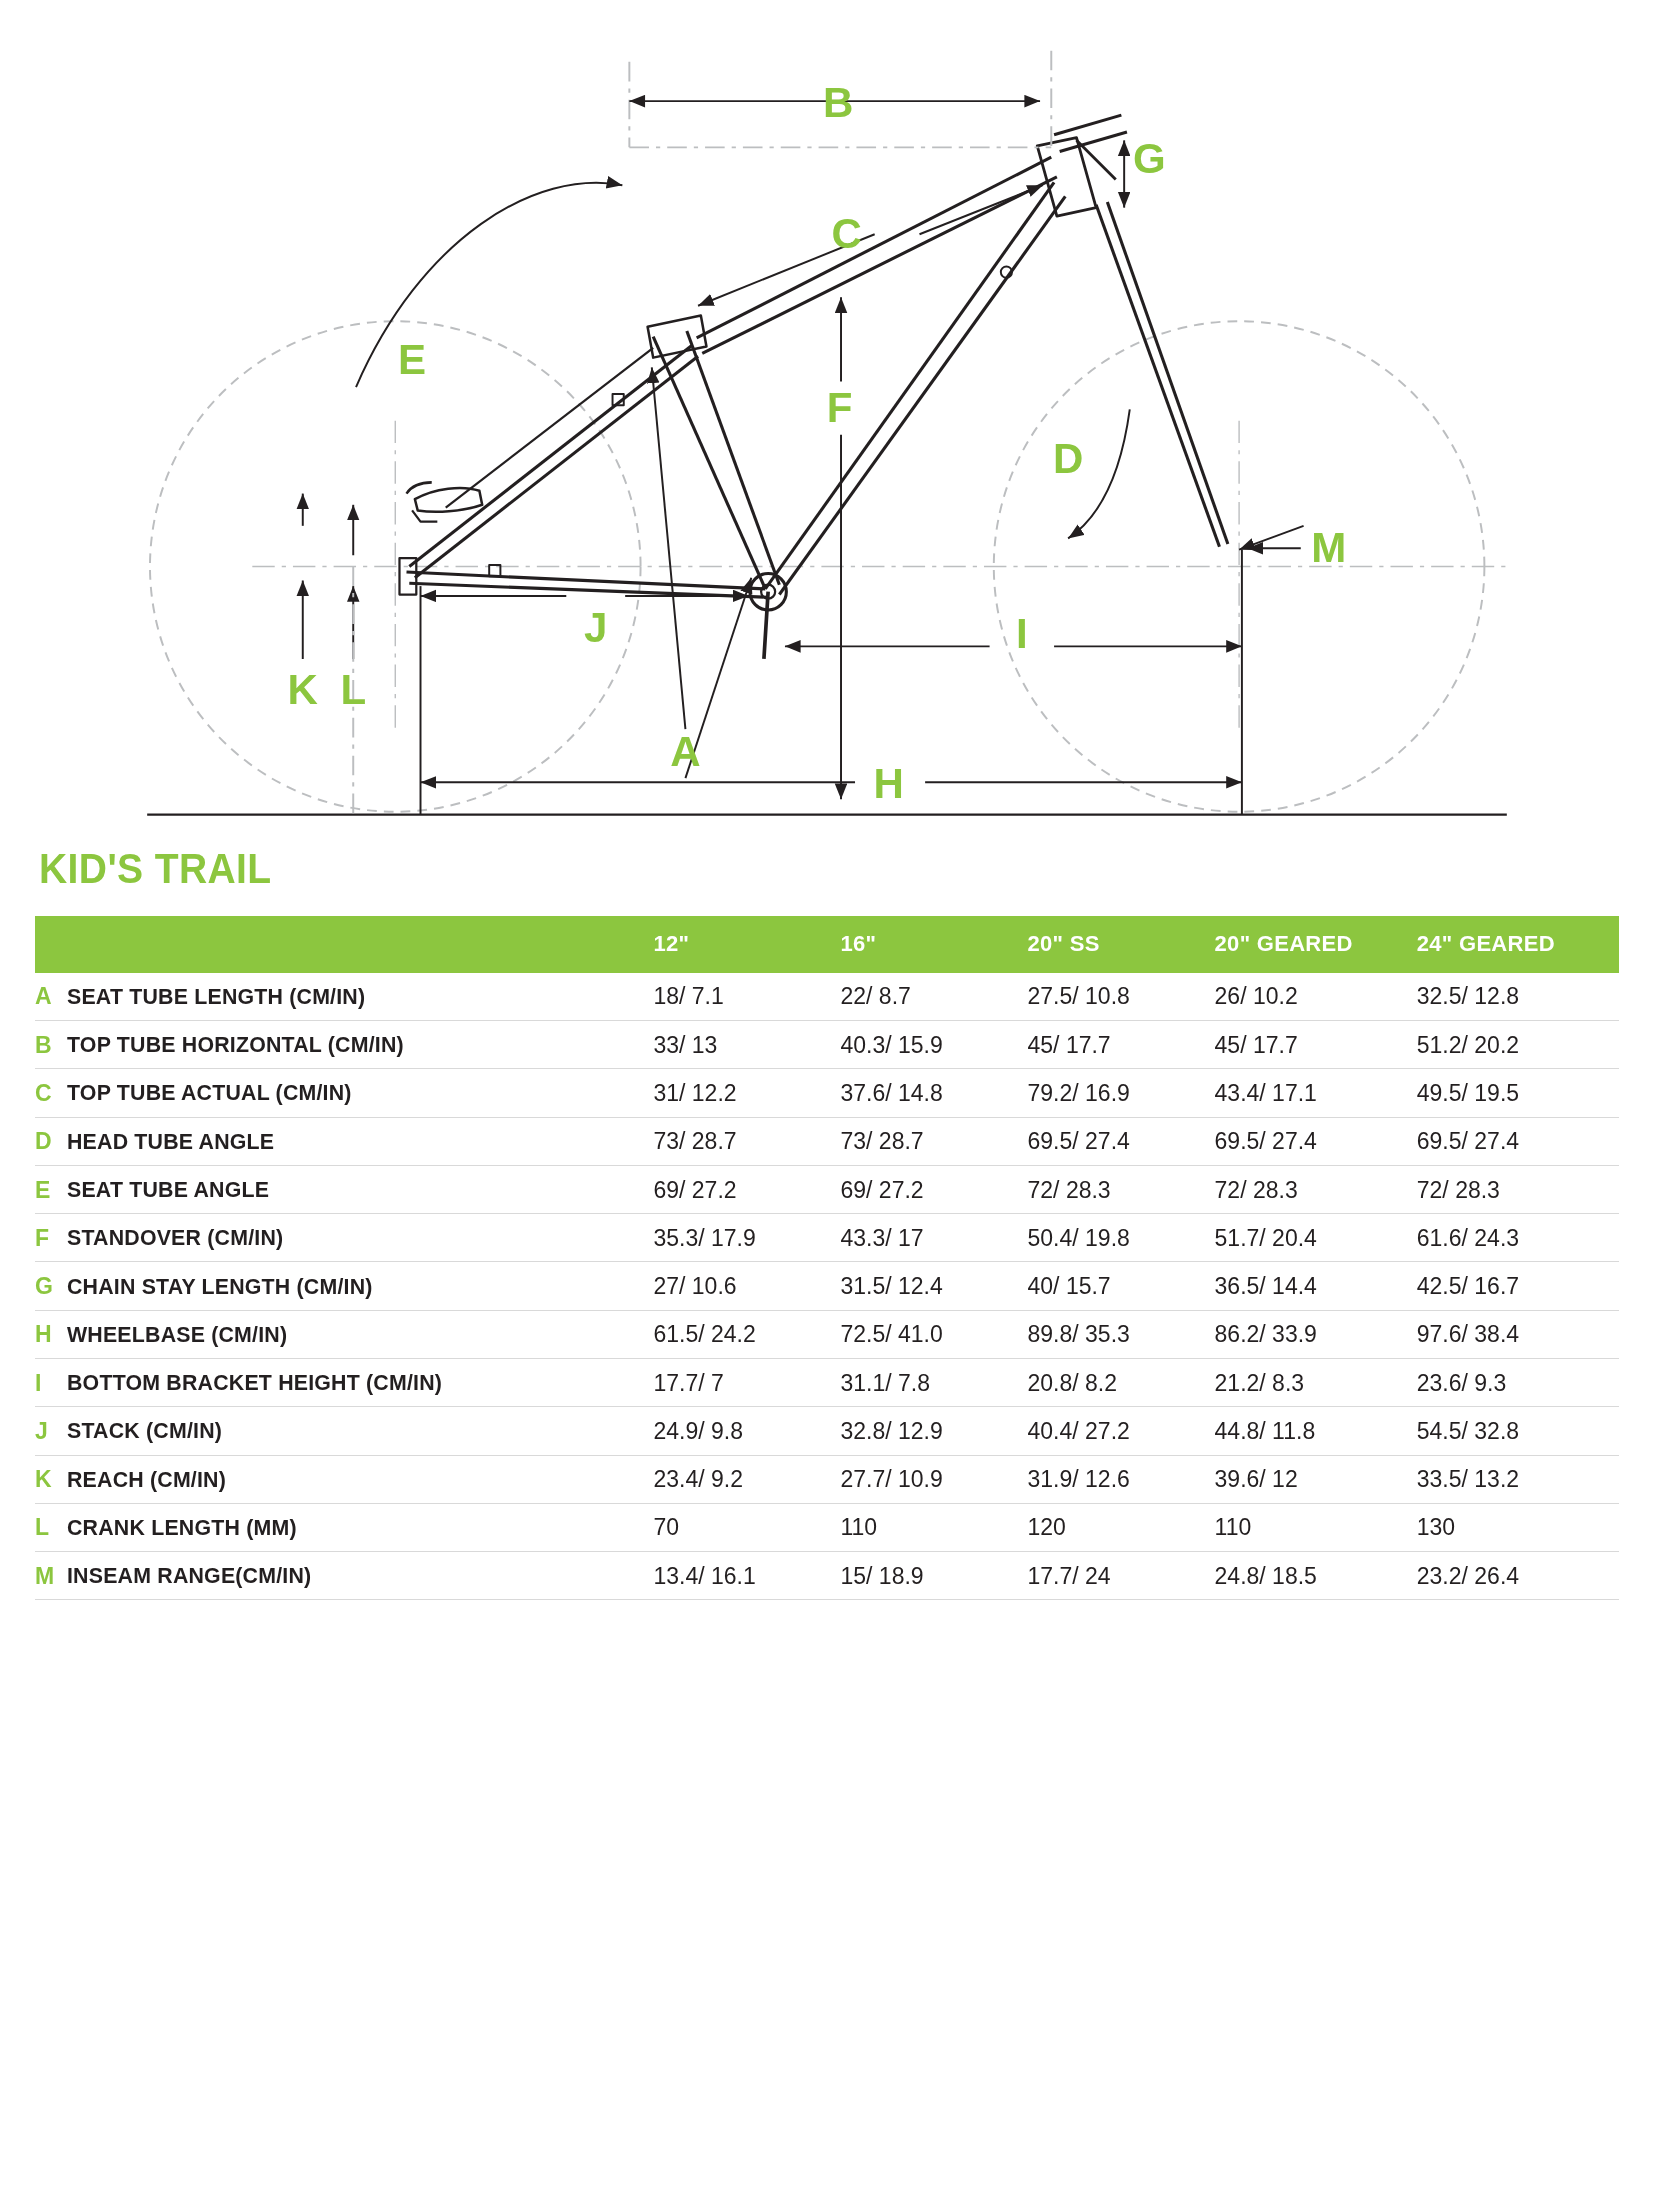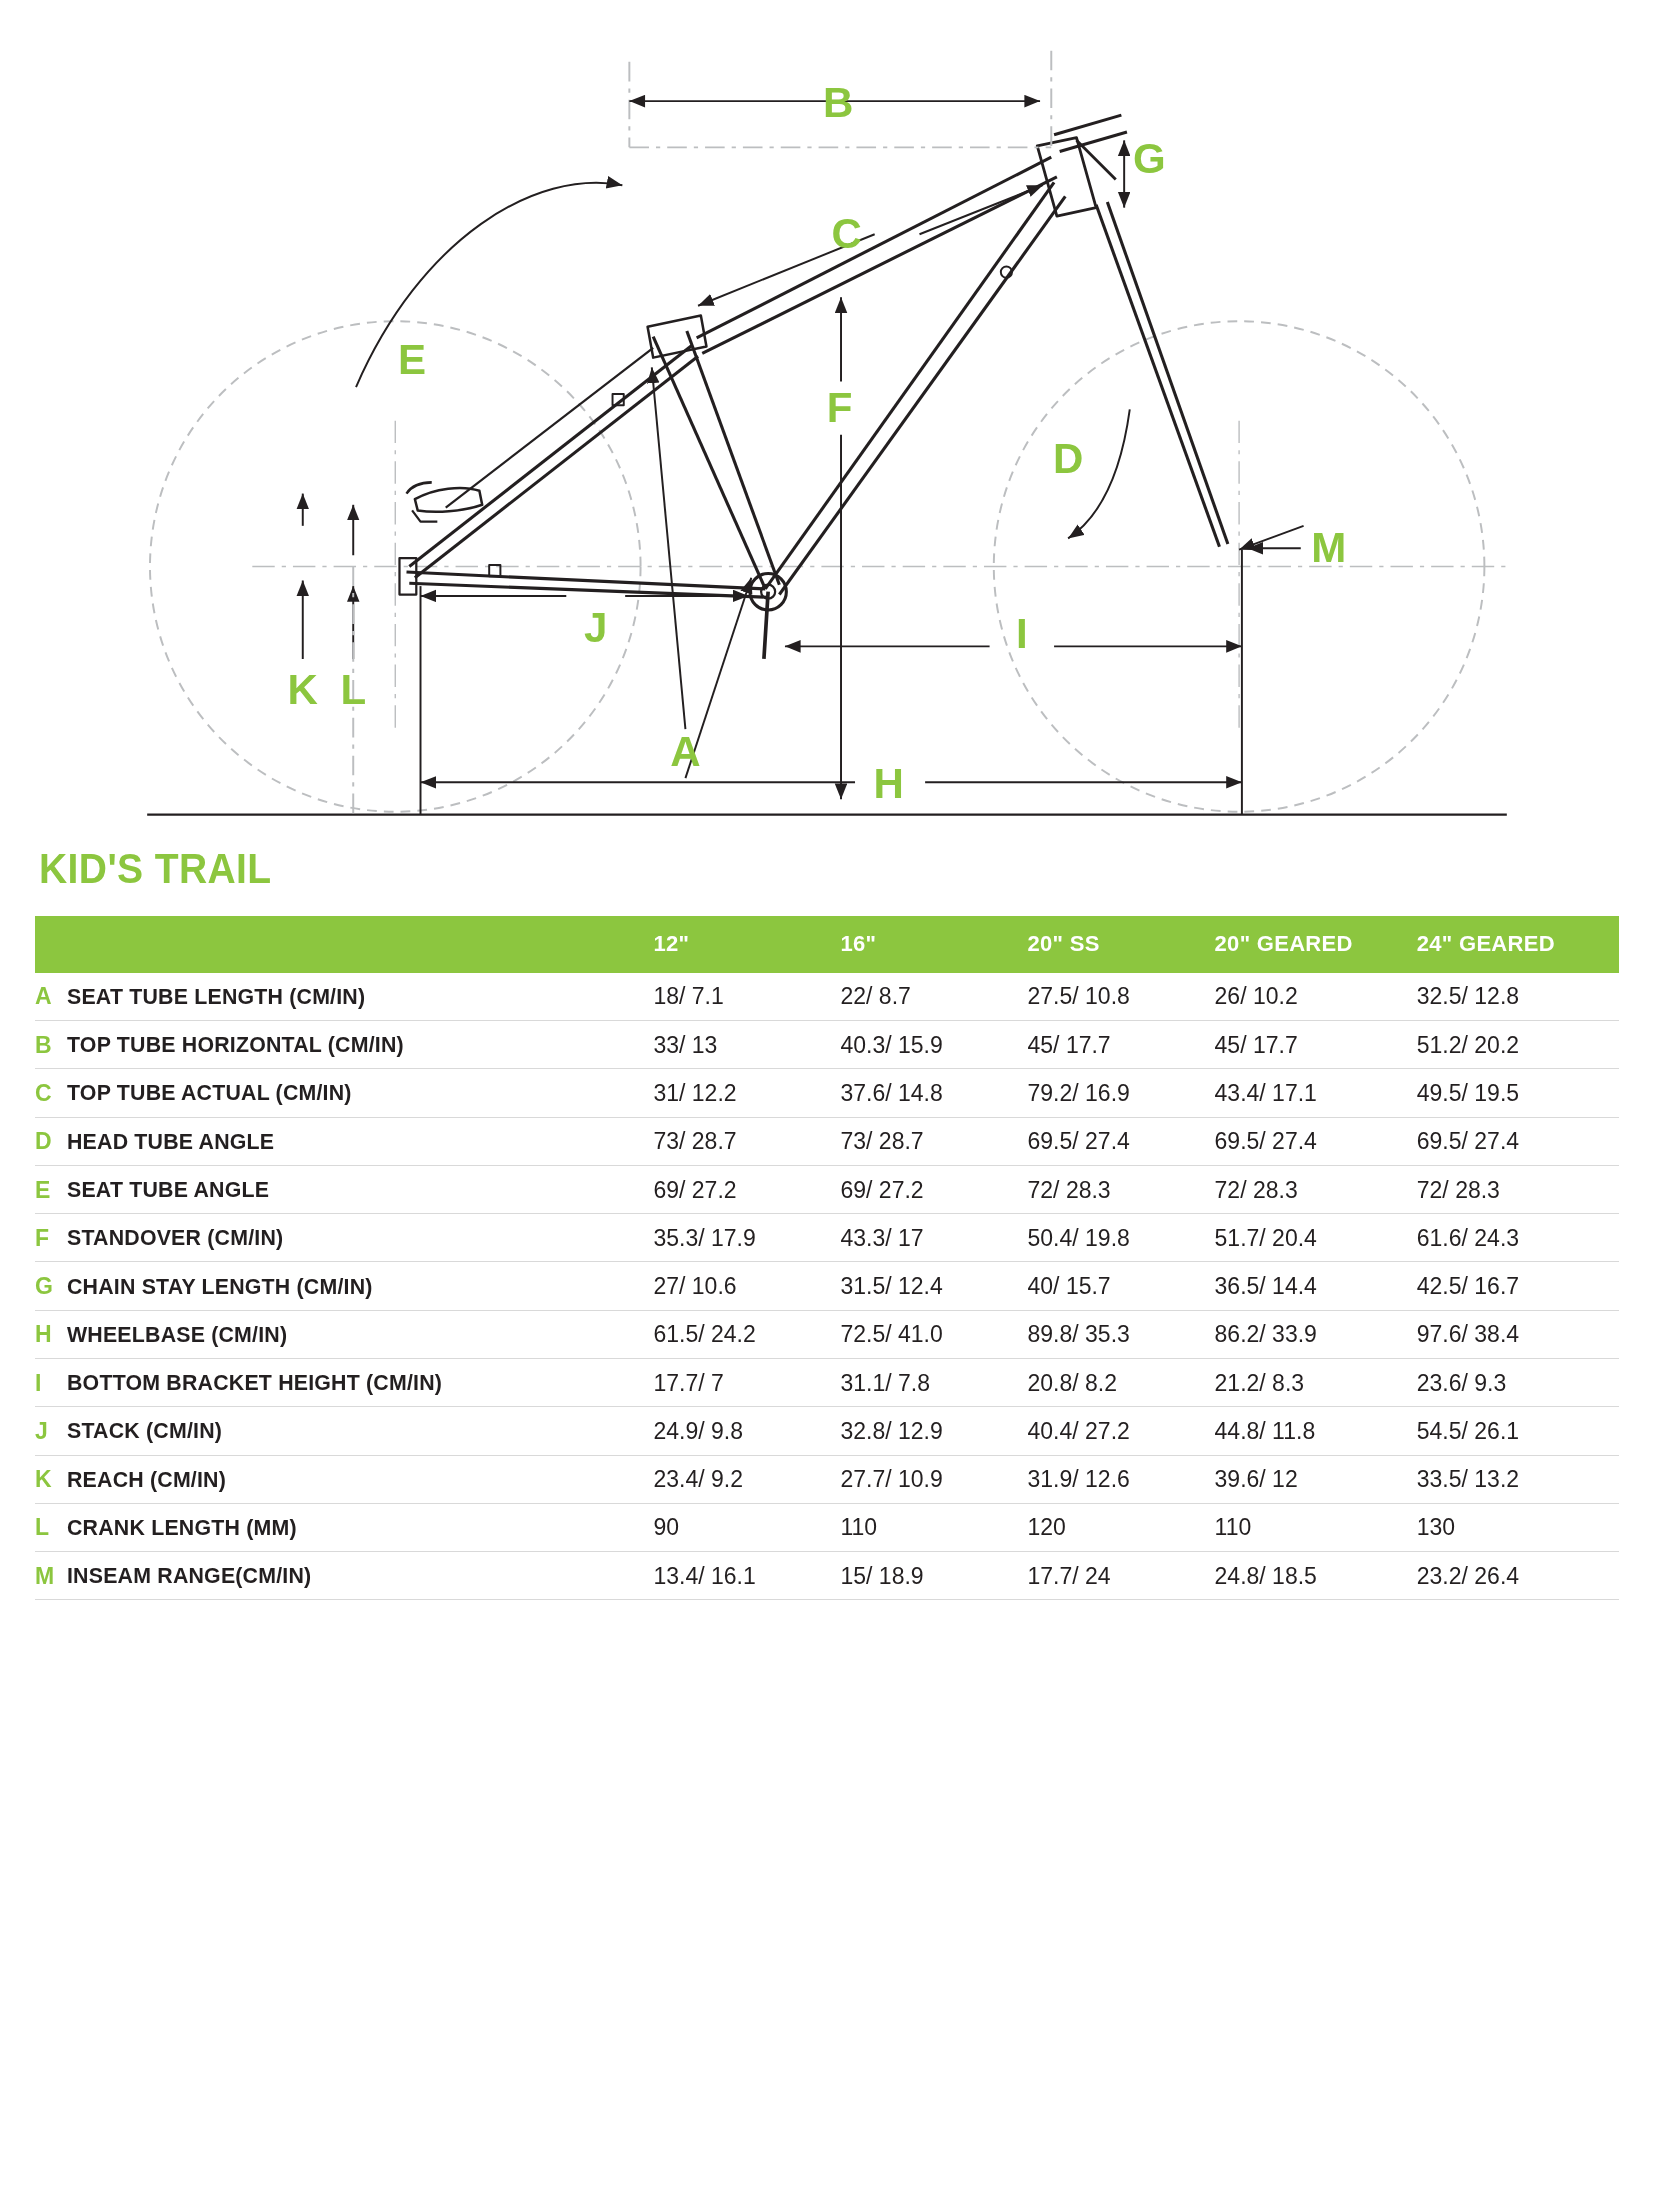--- a/index.html
+++ b/index.html
@@ -342,35 +342,35 @@
         <td class="value-cell">21.2/ 8.3</td>
         <td class="value-cell">23.6/ 9.3</td>
       </tr>
       <tr>
         <td class="key-cell">J</td>
         <td class="label-cell">STACK (CM/IN)</td>
         <td class="value-cell">24.9/ 9.8</td>
         <td class="value-cell">32.8/ 12.9</td>
         <td class="value-cell">40.4/ 27.2</td>
         <td class="value-cell">44.8/ 11.8</td>
-        <td class="value-cell">54.5/ 26.1</td>
+        <td class="value-cell">54.5/ 32.8</td>
       </tr>
       <tr>
         <td class="key-cell">K</td>
         <td class="label-cell">REACH (CM/IN)</td>
         <td class="value-cell">23.4/ 9.2</td>
         <td class="value-cell">27.7/ 10.9</td>
         <td class="value-cell">31.9/ 12.6</td>
         <td class="value-cell">39.6/ 12</td>
         <td class="value-cell">33.5/ 13.2</td>
       </tr>
       <tr>
         <td class="key-cell">L</td>
         <td class="label-cell">CRANK LENGTH (MM)</td>
-        <td class="value-cell">90</td>
+        <td class="value-cell">70</td>
         <td class="value-cell">110</td>
         <td class="value-cell">120</td>
         <td class="value-cell">110</td>
         <td class="value-cell">130</td>
       </tr>
       <tr>
         <td class="key-cell">M</td>
         <td class="label-cell">INSEAM RANGE(CM/IN)</td>
         <td class="value-cell">13.4/ 16.1</td>
         <td class="value-cell">15/ 18.9</td>

